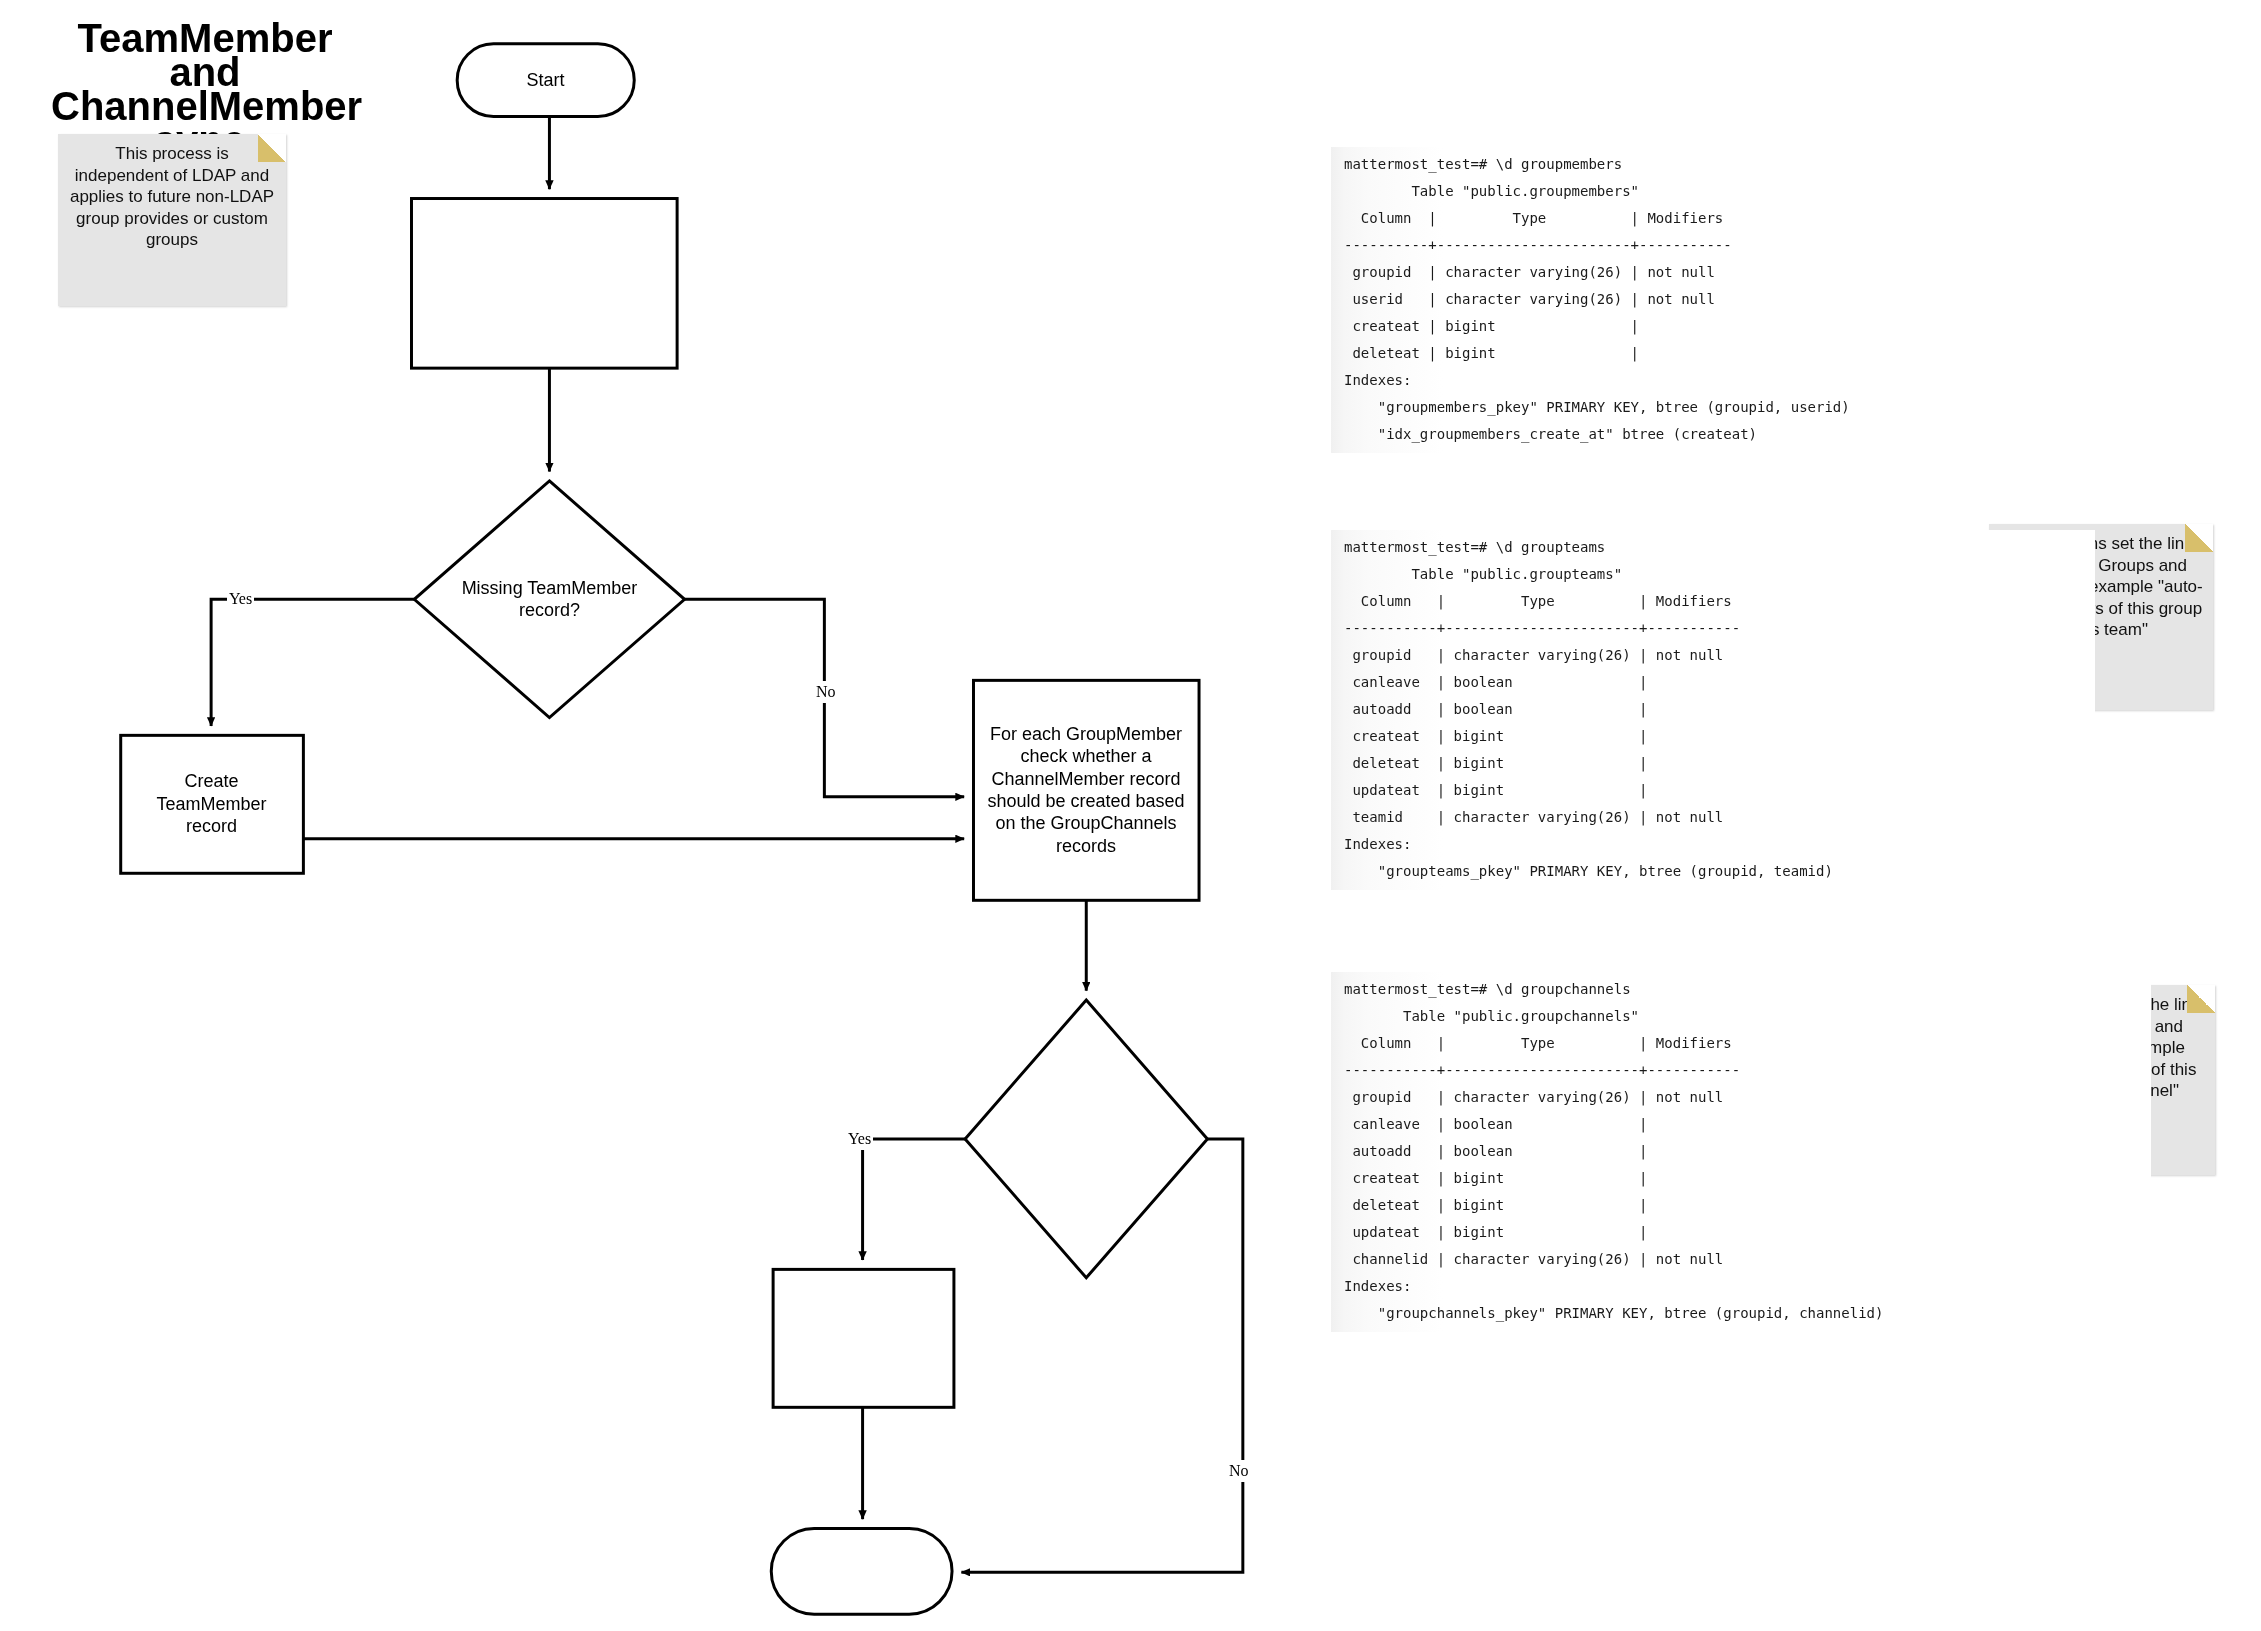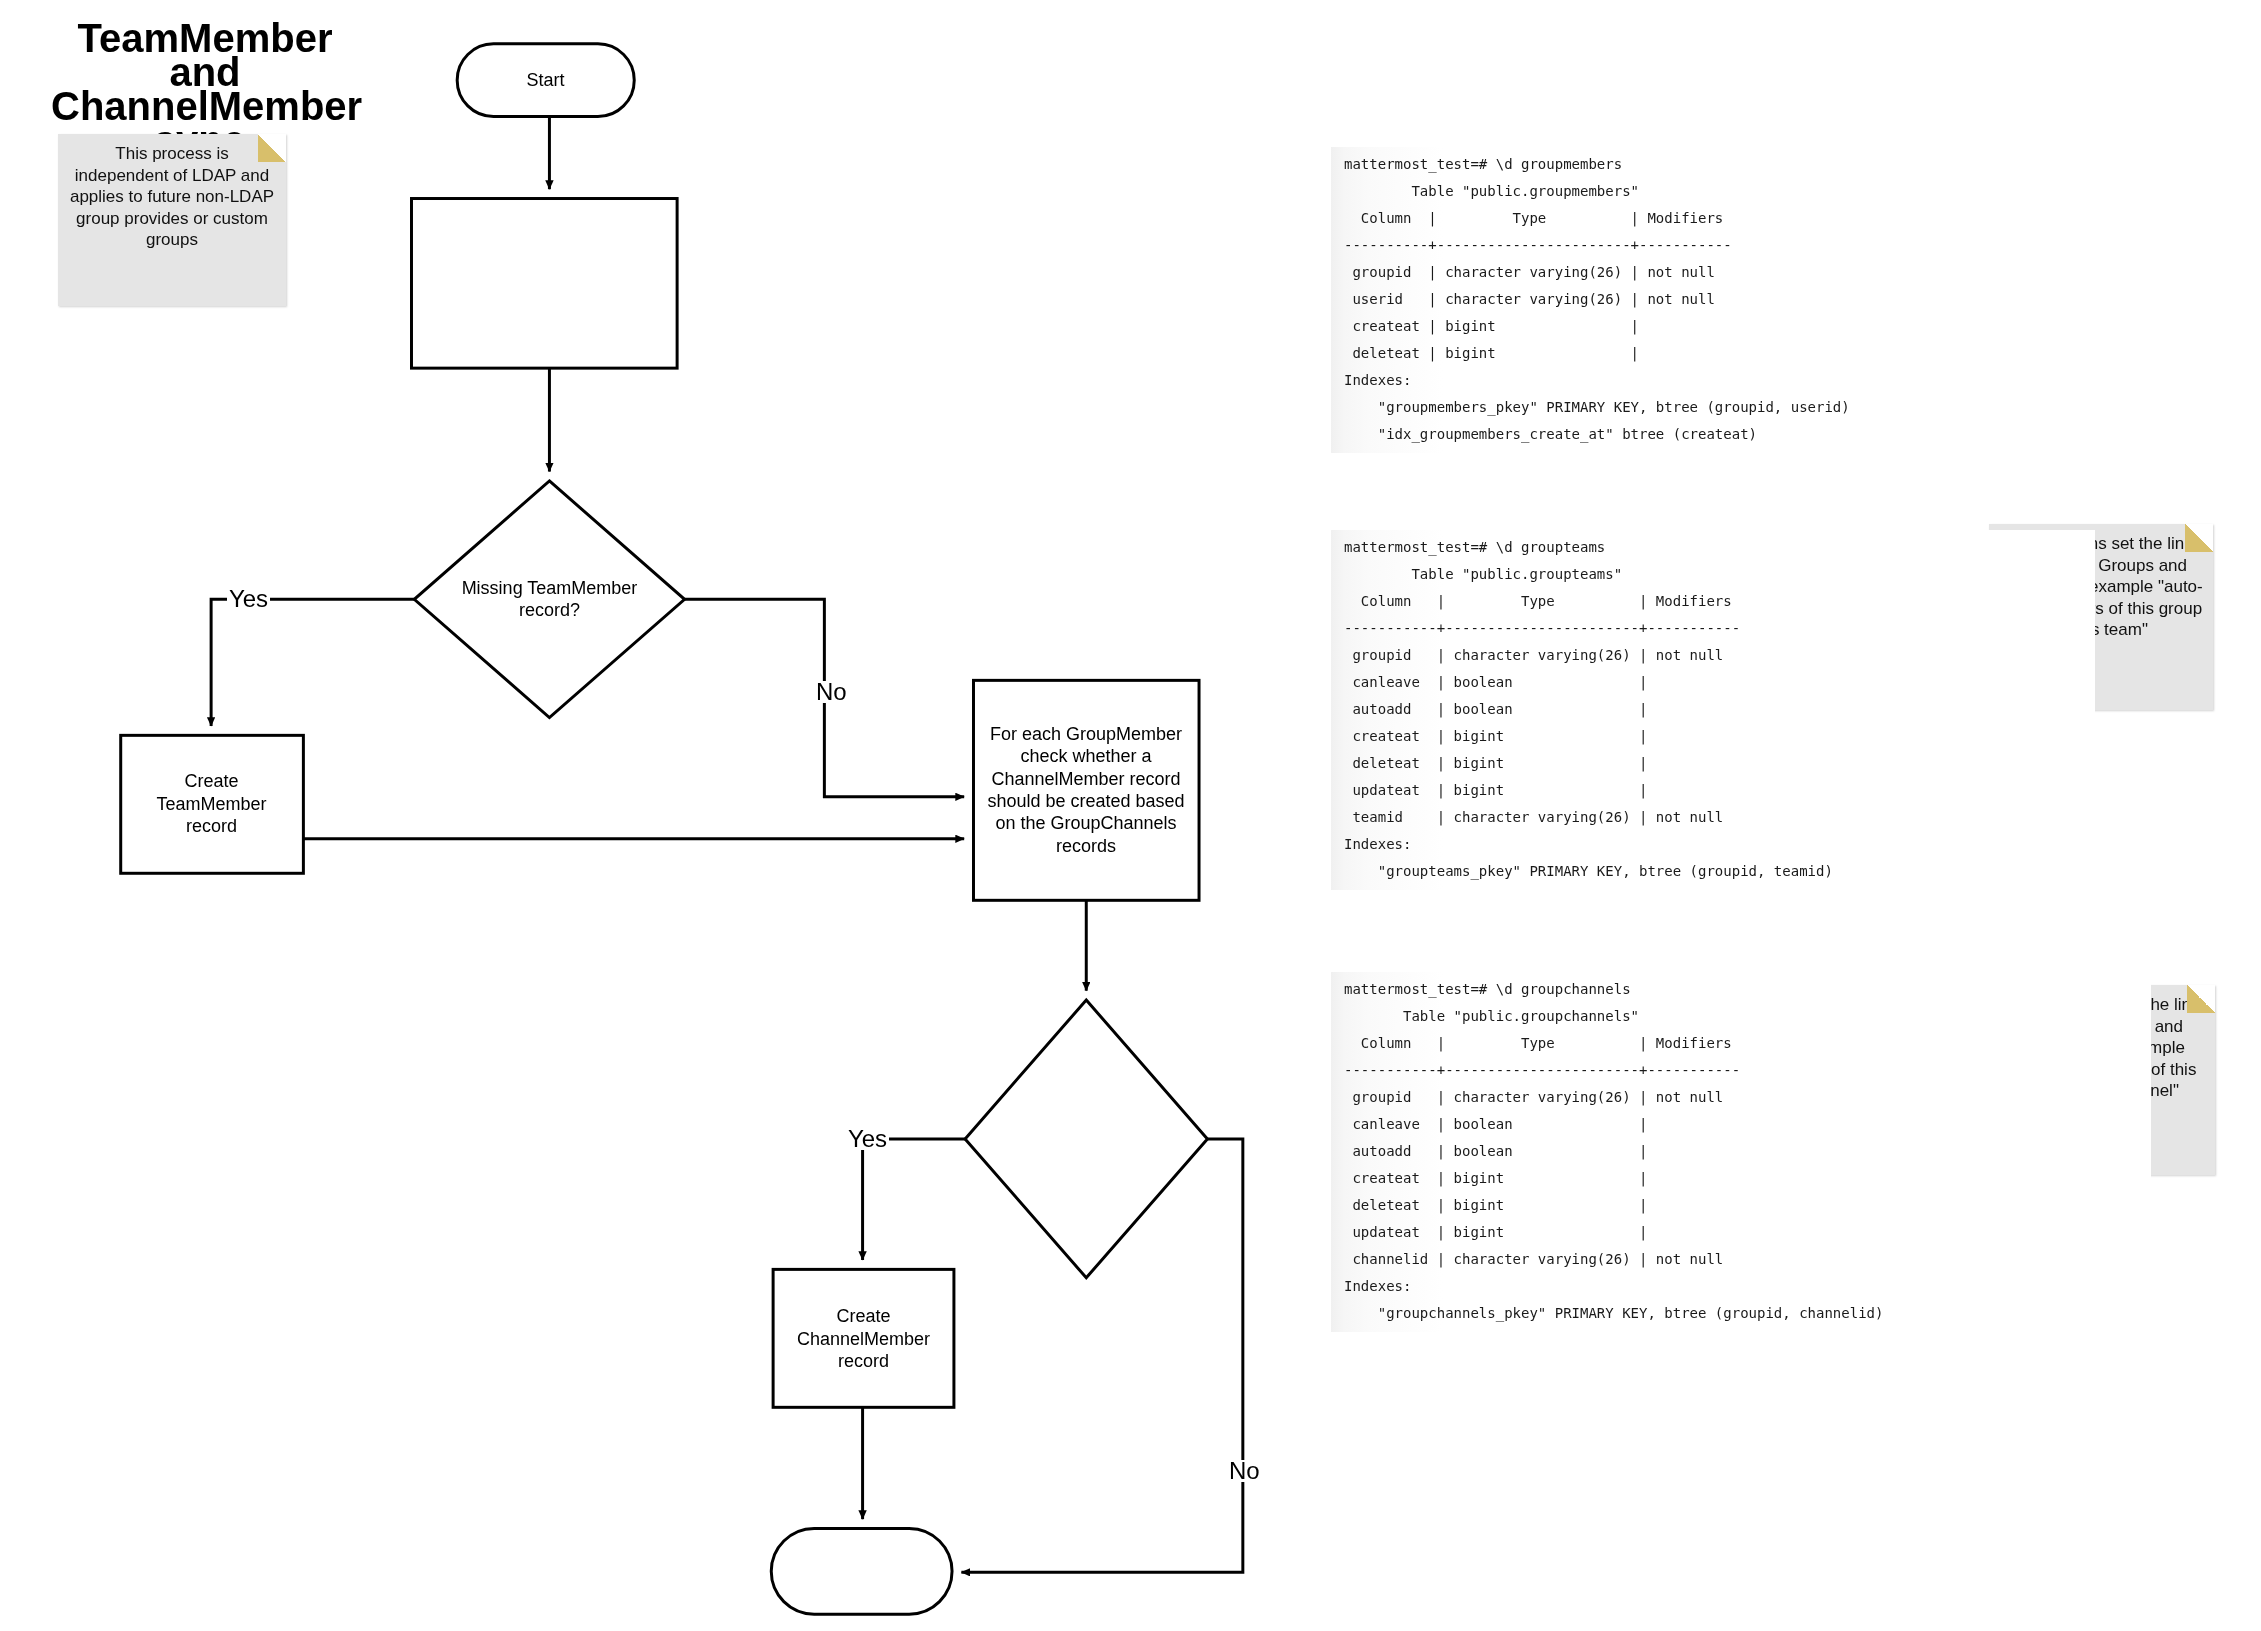--- a/index.html
+++ b/index.html
@@ -29,21 +29,21 @@
   }
   .note .ntext{display:block;}
 
   
   .nodelabel{
     position:absolute;display:flex;align-items:center;justify-content:center;
     text-align:center;font-size:18px;line-height:22.4px;
     box-sizing:border-box;padding:1.9px 5.6px;white-space:pre-line;
   }
   .edgelabel{
-    position:absolute;font-size:24px;line-height:22.4px;background:#fff;padding:0 1.9px;
+    position:absolute;font-size:16px;line-height:22.4px;background:#fff;padding:0 1.9px;font-family:Liberation Serif, serif;
   }
 
   
   .term{
     position:absolute;
     font-family:"DejaVu Sans Mono", monospace;
     font-size:14px;line-height:27px;
     white-space:pre;color:#1a1a1a;
     background:linear-gradient(90deg,#f0f0f0 0px,#f6f6f6 13px,#fafafa 37px,#ffffff 112px);
     padding:3.7px 0 5.6px 13px;box-sizing:border-box;
@@ -107,21 +107,20 @@
   <div class="nodelabel" style="left:457px;top:44px;width:177px;height:73px;text-align:center;">Start</div>
 
 
   <div class="nodelabel" style="left:447px;top:557px;width:205px;height:84px;white-space:normal;">Missing TeamMember record?</div>
 
   <div class="nodelabel" style="left:124px;top:737px;width:175px;height:134px;white-space:normal;">Create TeamMember record</div>
 
   <div class="nodelabel" style="left:977px;top:682px;width:218px;height:216px;white-space:normal;">For each GroupMember check whether a ChannelMember record should be created based on the GroupChannels records</div>
 
 
-  <div class="nodelabel" style="left:777px;top:1272px;width:173px;height:134px;white-space:normal;">Create ChannelMember record</div>
 
 
   <div class="edgelabel" style="left:227px;top:588px;">Yes</div>
   <div class="edgelabel" style="left:814px;top:681px;">No</div>
   <div class="edgelabel" style="left:846px;top:1128px;">Yes</div>
   <div class="edgelabel" style="left:1227px;top:1460px;">No</div>
 
   <div class="note" style="left:58px;top:134px;width:228px;height:172px;">
     <span class="fold"></span>
     <span class="ntext">This process is independent of LDAP and applies to future non-LDAP group provides or custom groups</span>

